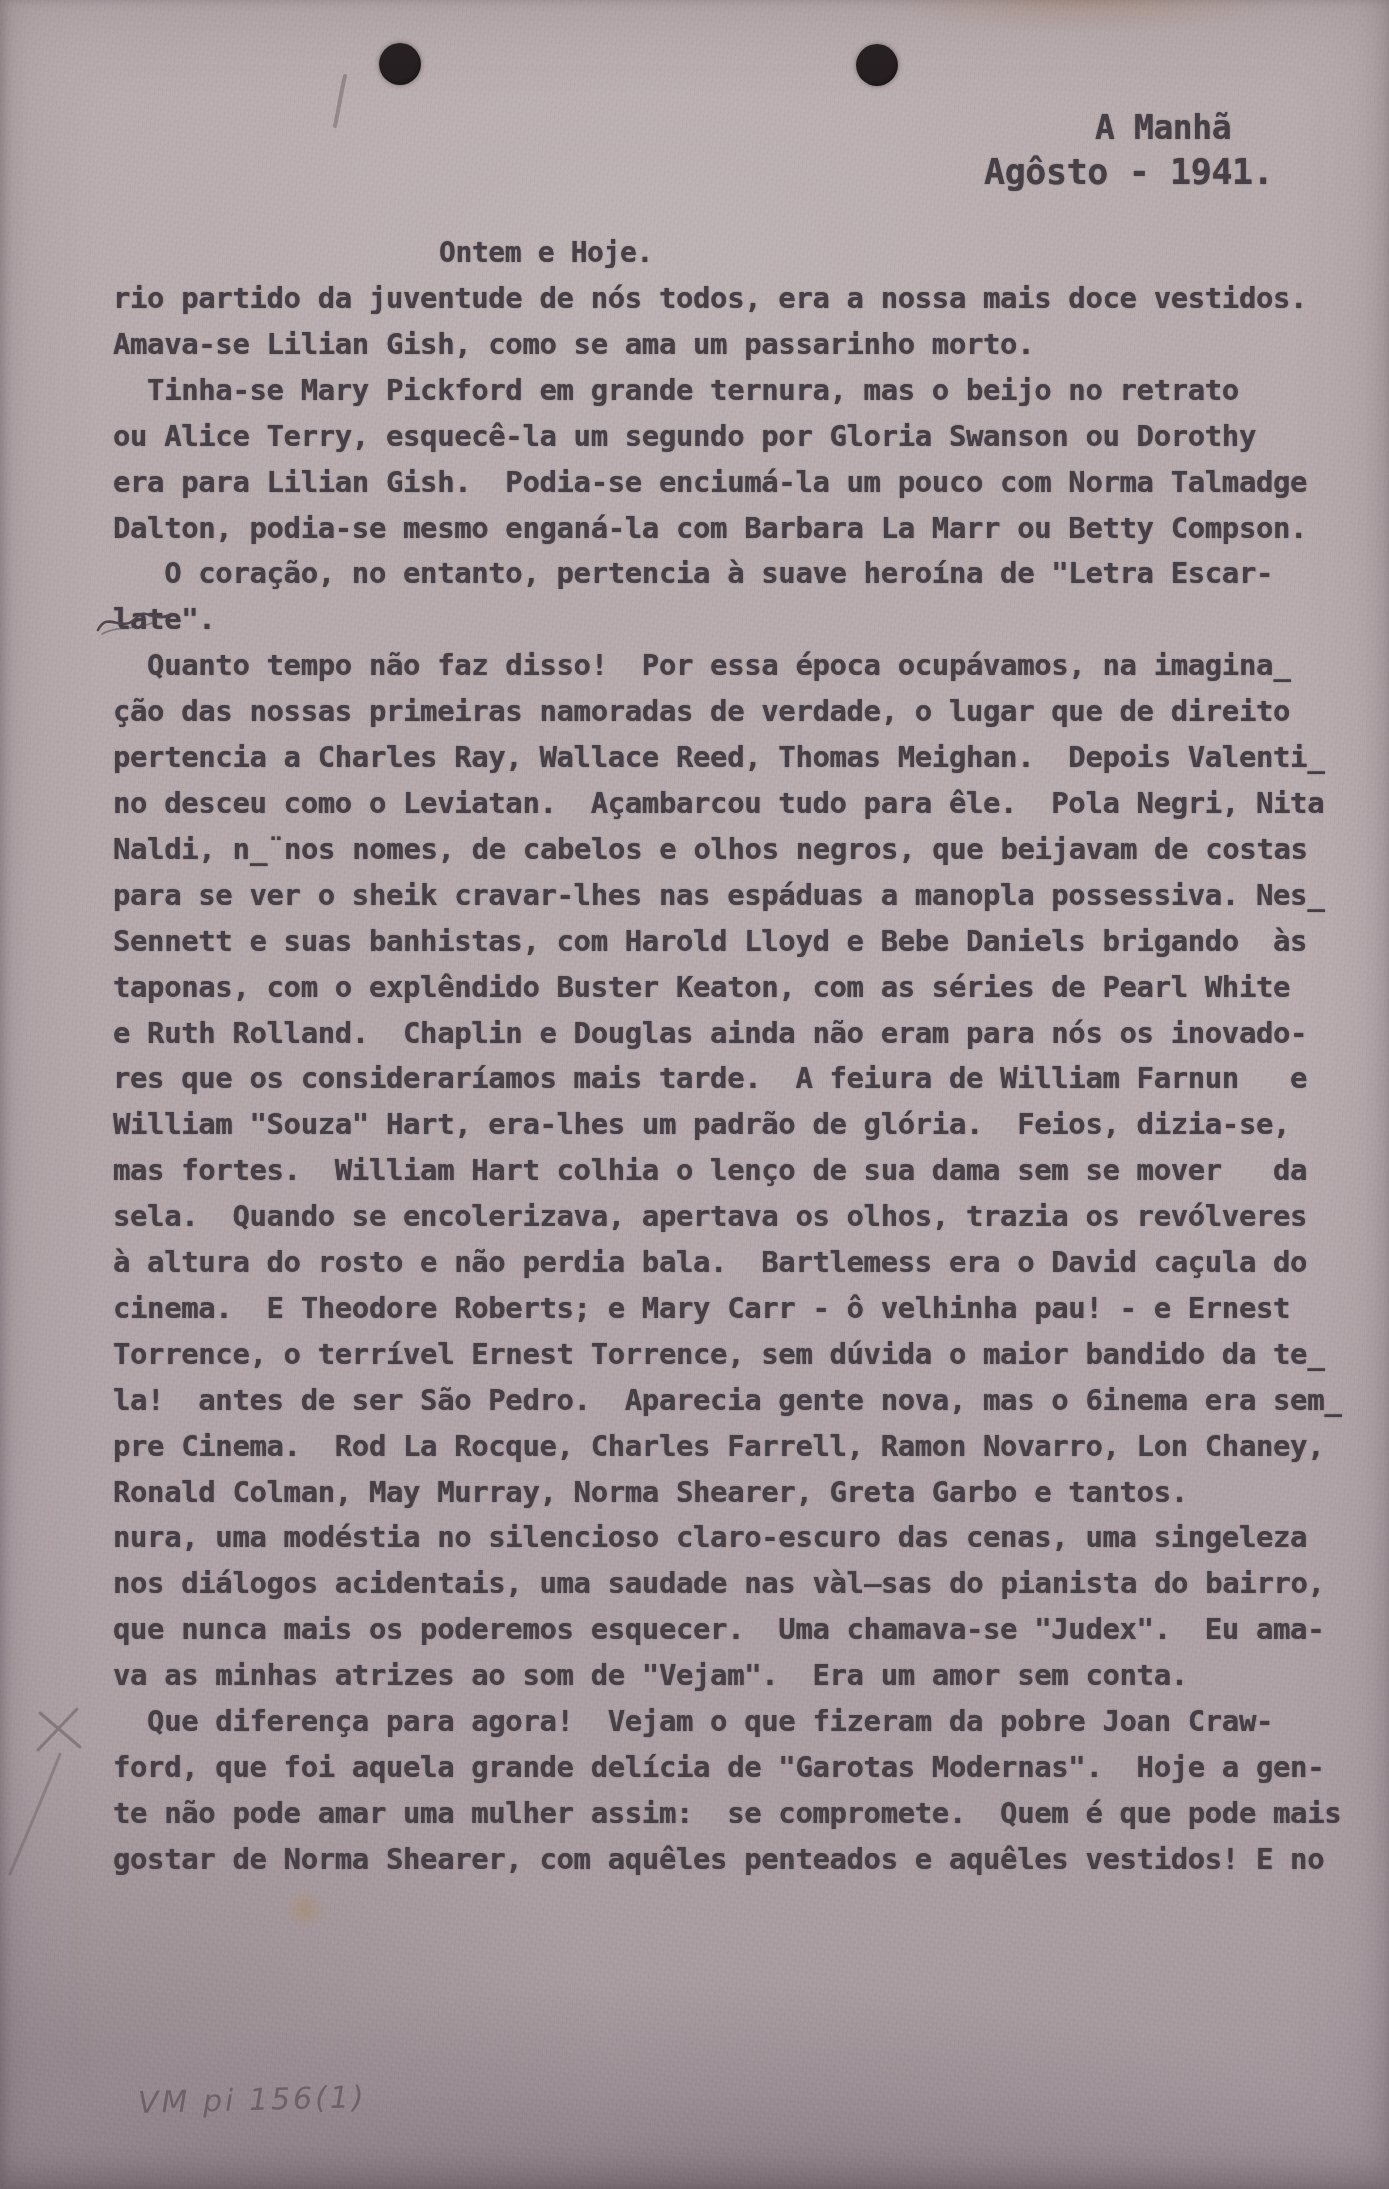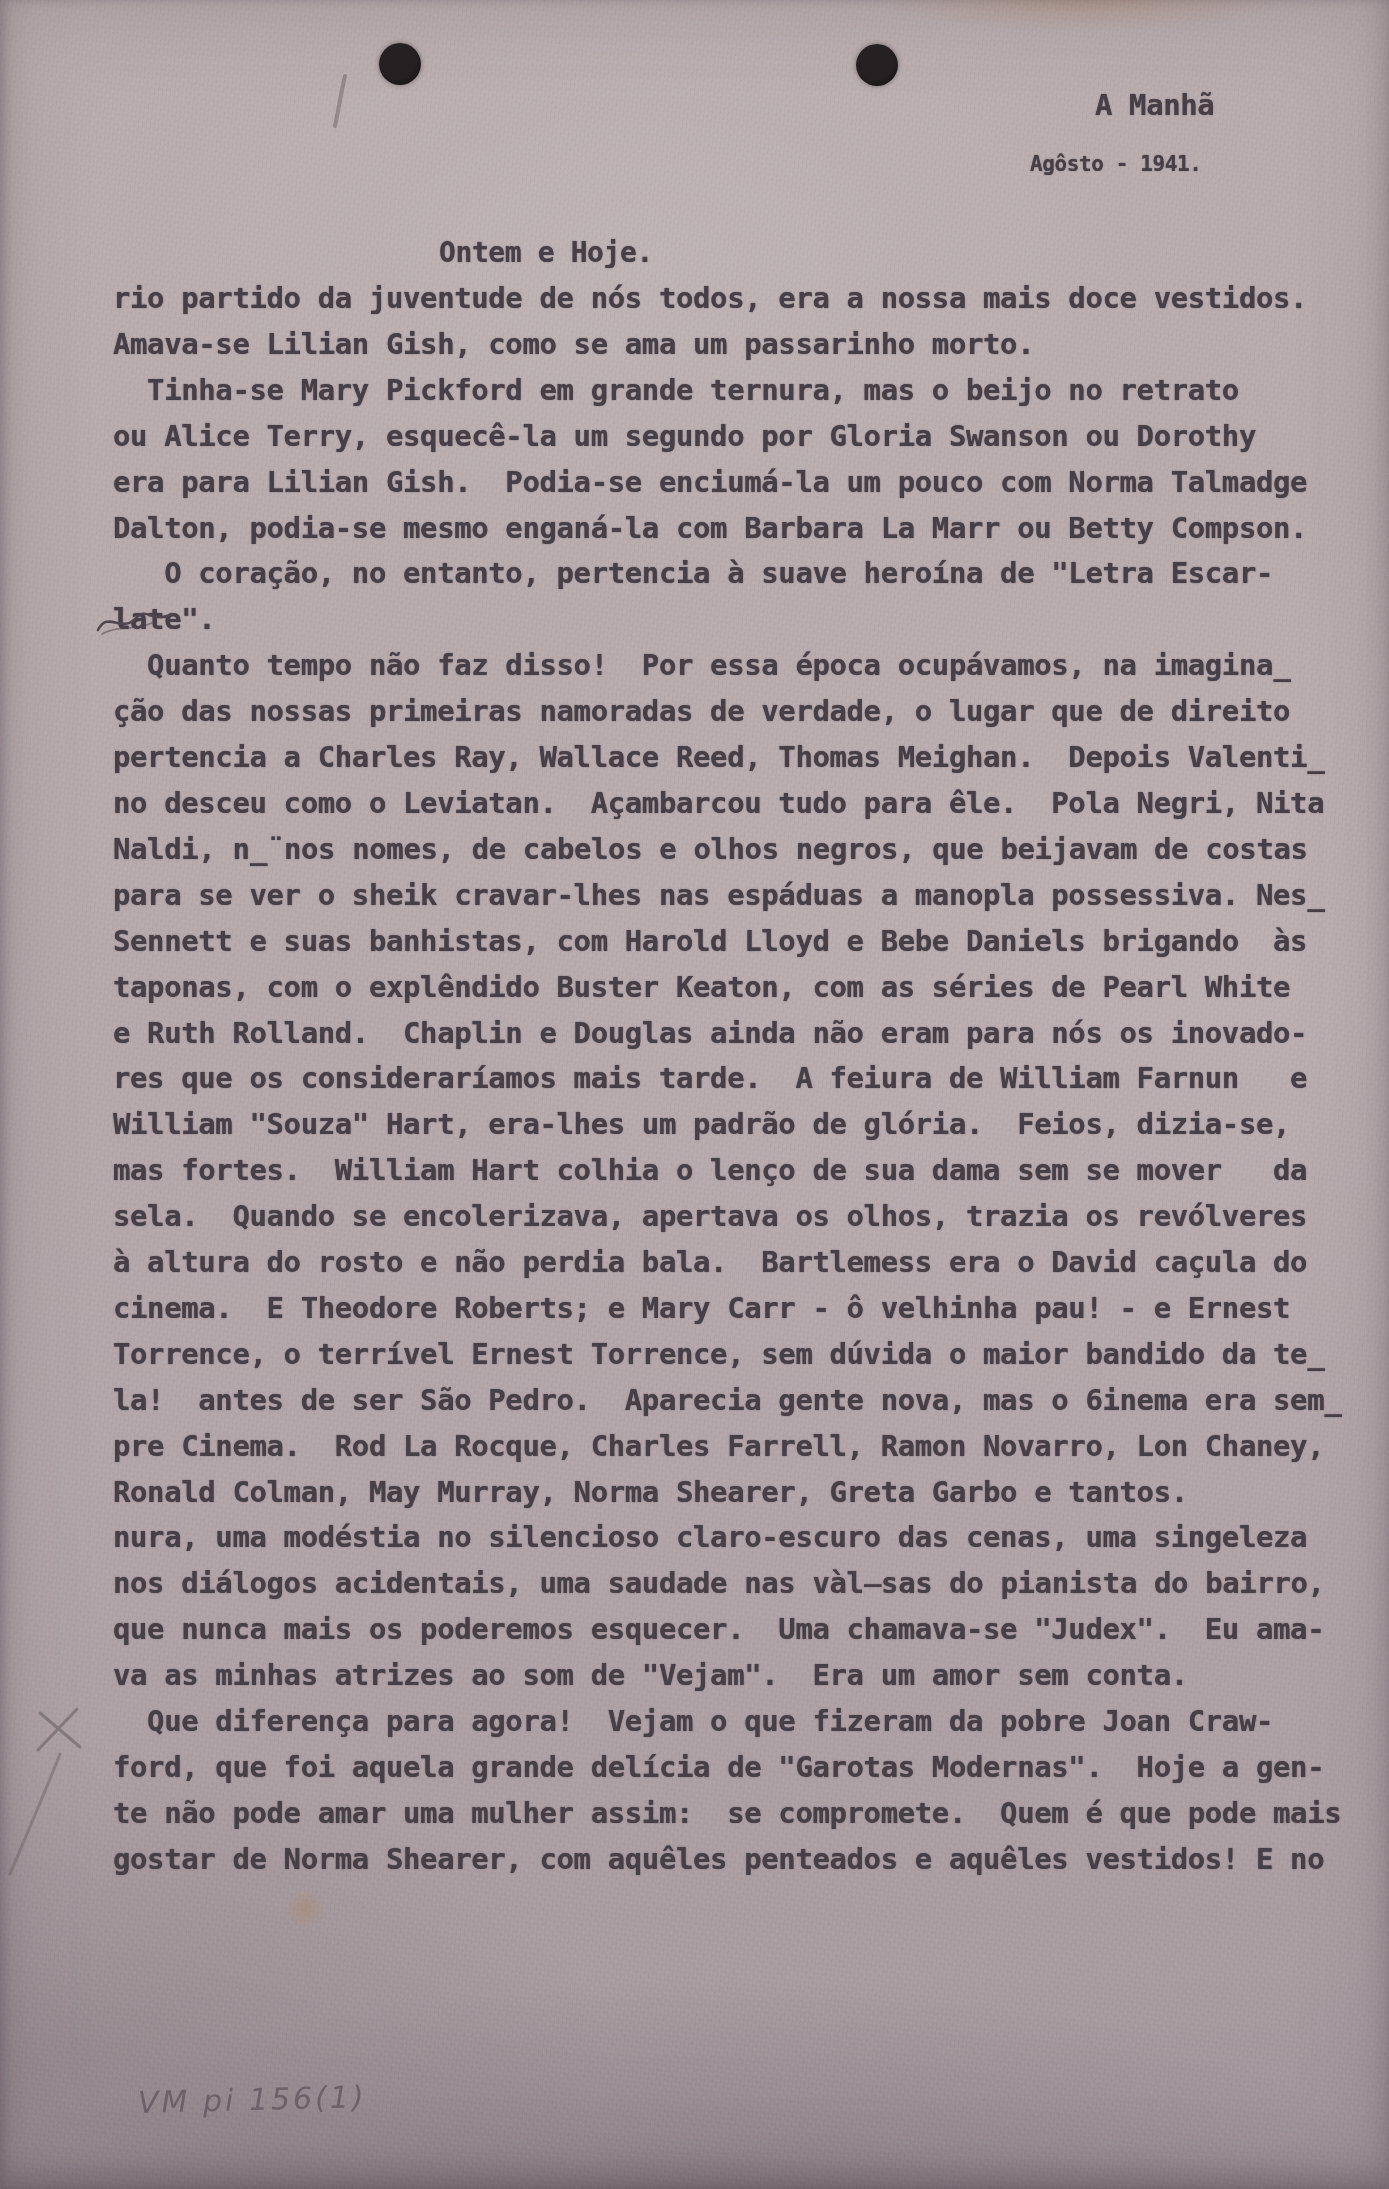--- a/index.html
+++ b/index.html
@@ -27,22 +27,22 @@
       repeating-linear-gradient(97deg, rgba(40,30,35,.022) 0 1px, transparent 1px 4px),
       repeating-linear-gradient(52deg, rgba(255,255,255,.014) 0 3px, transparent 3px 7px),
       repeating-linear-gradient(141deg, rgba(60,48,54,.016) 0 2px, transparent 2px 6px);
   }
   .ink{
     color:var(--ink,#473f46);
     font-weight:bold;
     text-shadow:0 0 1.2px rgba(58,48,54,.8);
     letter-spacing:-0.4px;
   }
-  .masthead-pub{position:absolute;left:1095px;top:88px;font-size:29px;}
-  .masthead-date{position:absolute;left:1030px;top:152px;font-size:21px;}
+  .masthead-pub{position:absolute;left:1095px;top:108px;font-size:33px;}
+  .masthead-date{position:absolute;left:984px;top:152px;font-size:35px;}
   .title{position:absolute;left:439px;top:236px;font-size:28px;}
   .body-block{
     position:absolute;left:113px;top:276px;width:1270px;
     font-size:29px;line-height:45.9px;
   }
   .line{white-space:pre;}
   .hole{
     position:absolute;width:42px;height:42px;border-radius:50%;
     background:radial-gradient(circle at 45% 42%, #262022 55%, #0f0c0d 100%);
     box-shadow:0 0 5px rgba(60,50,55,.55);

